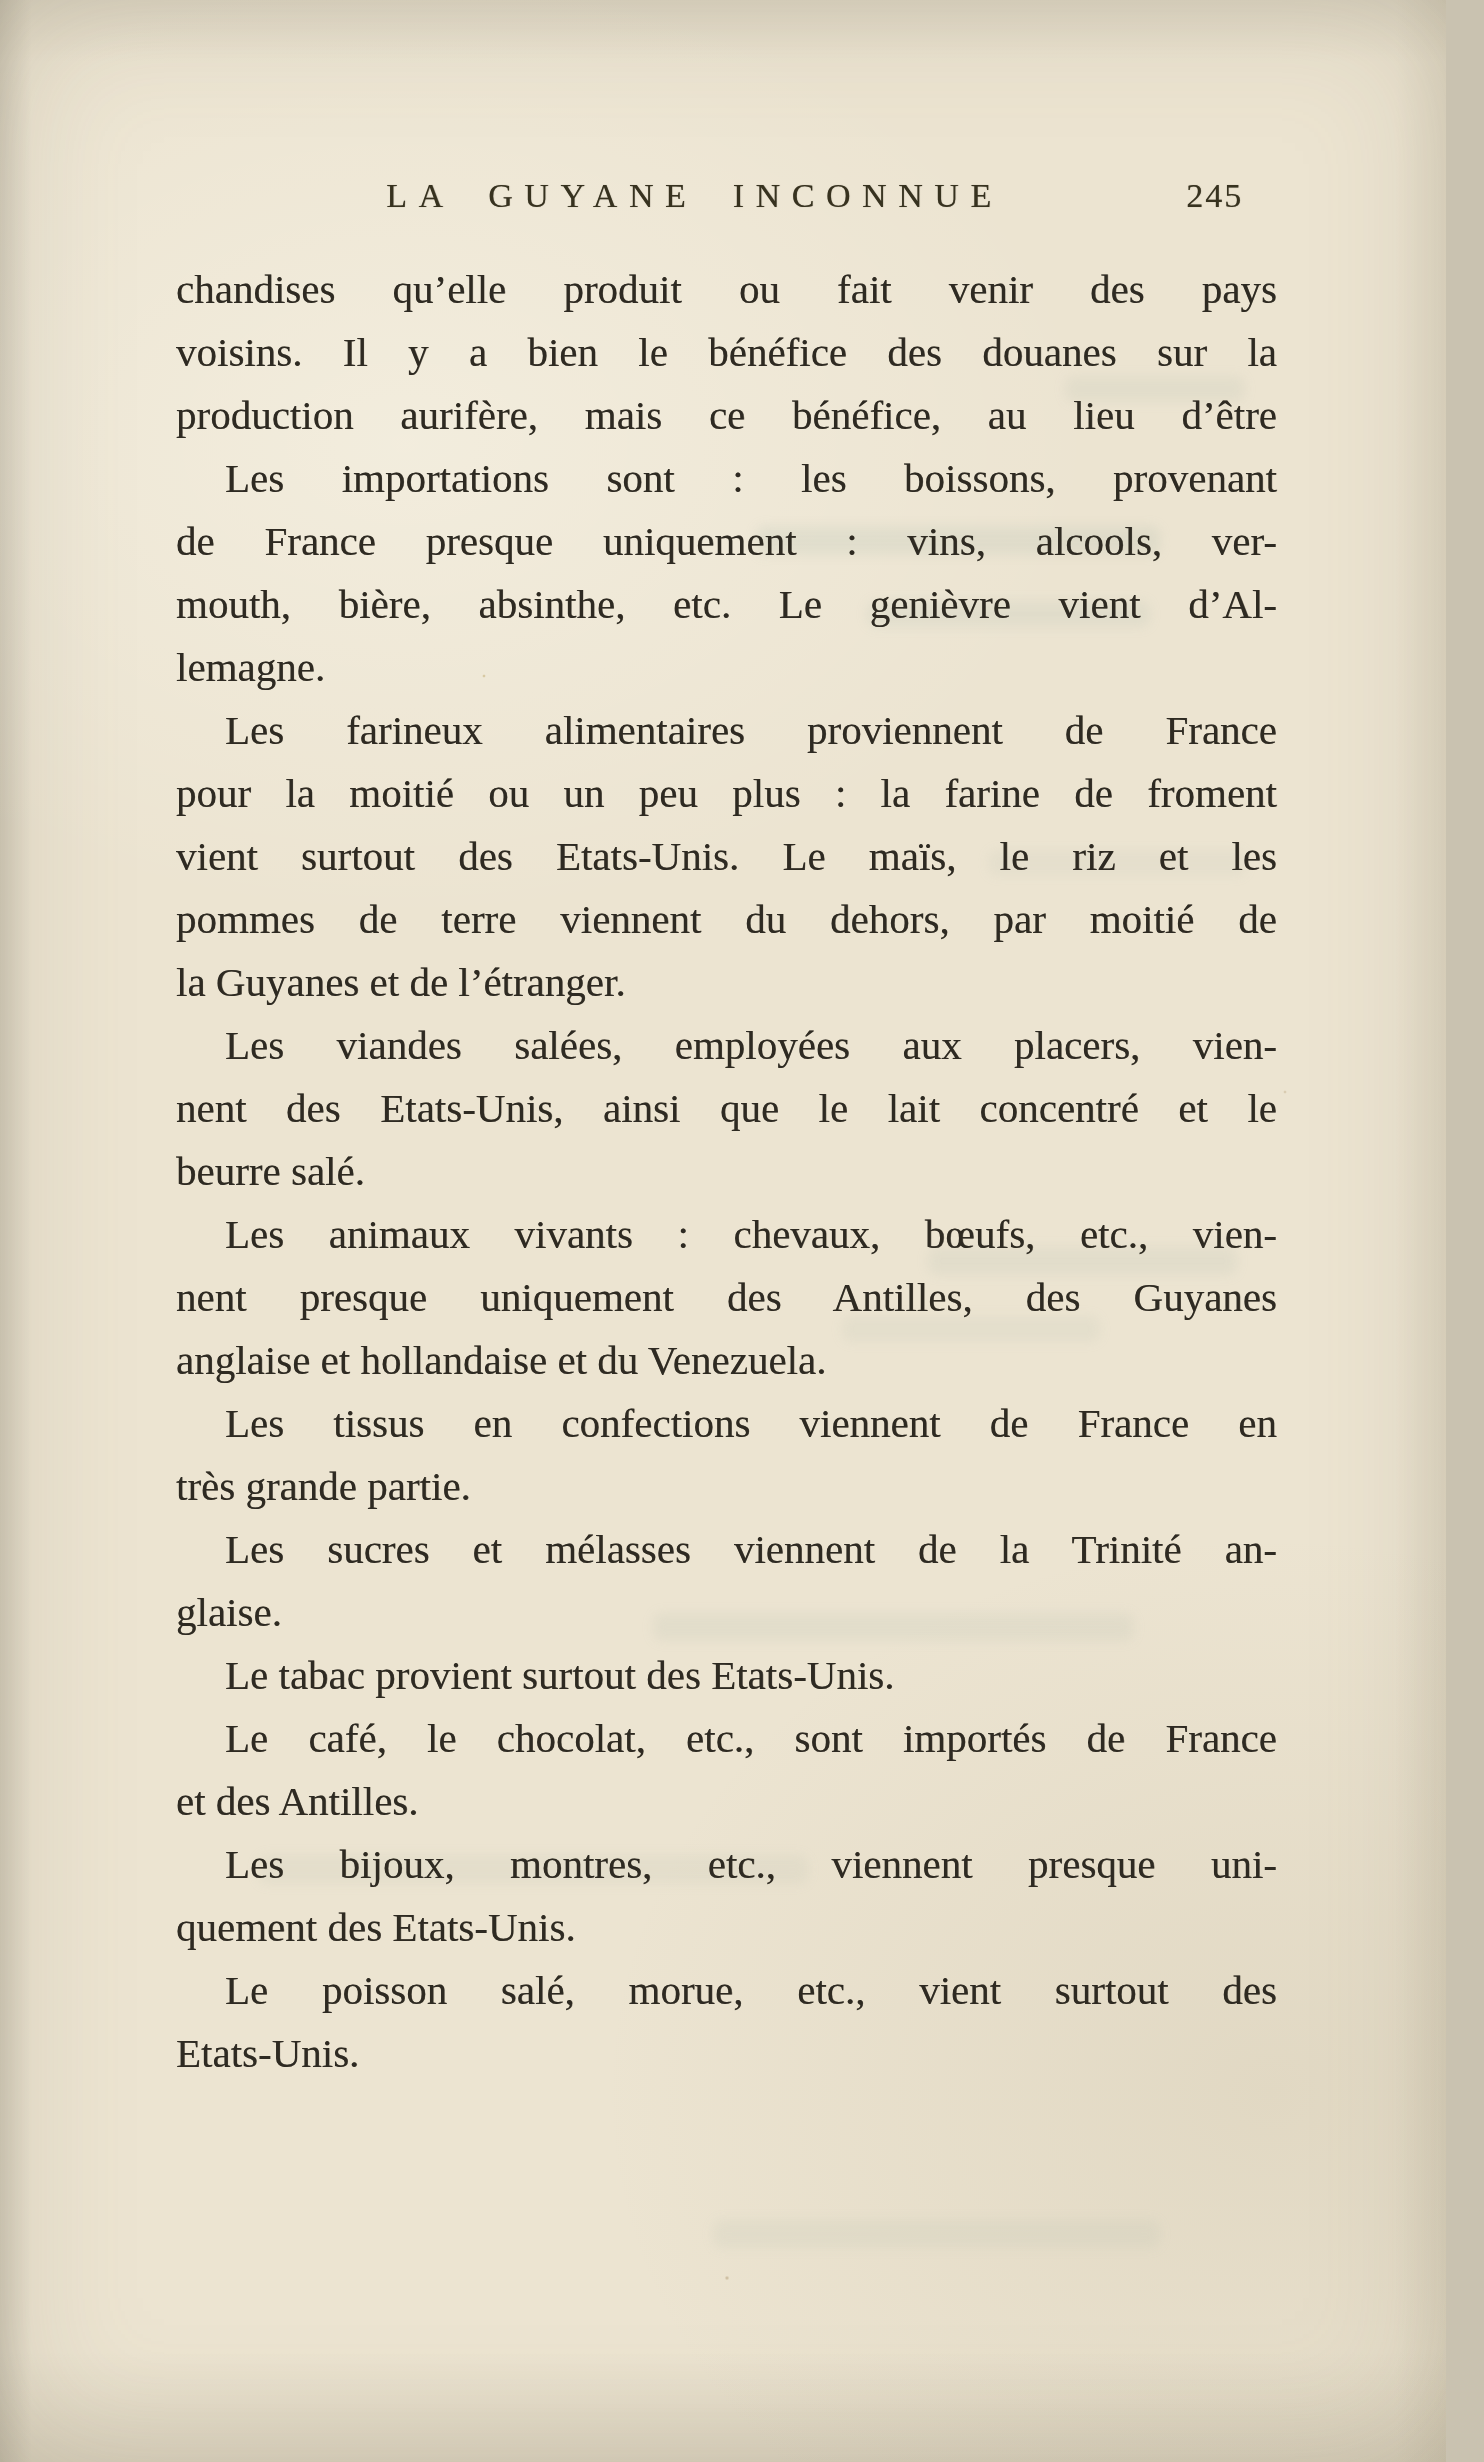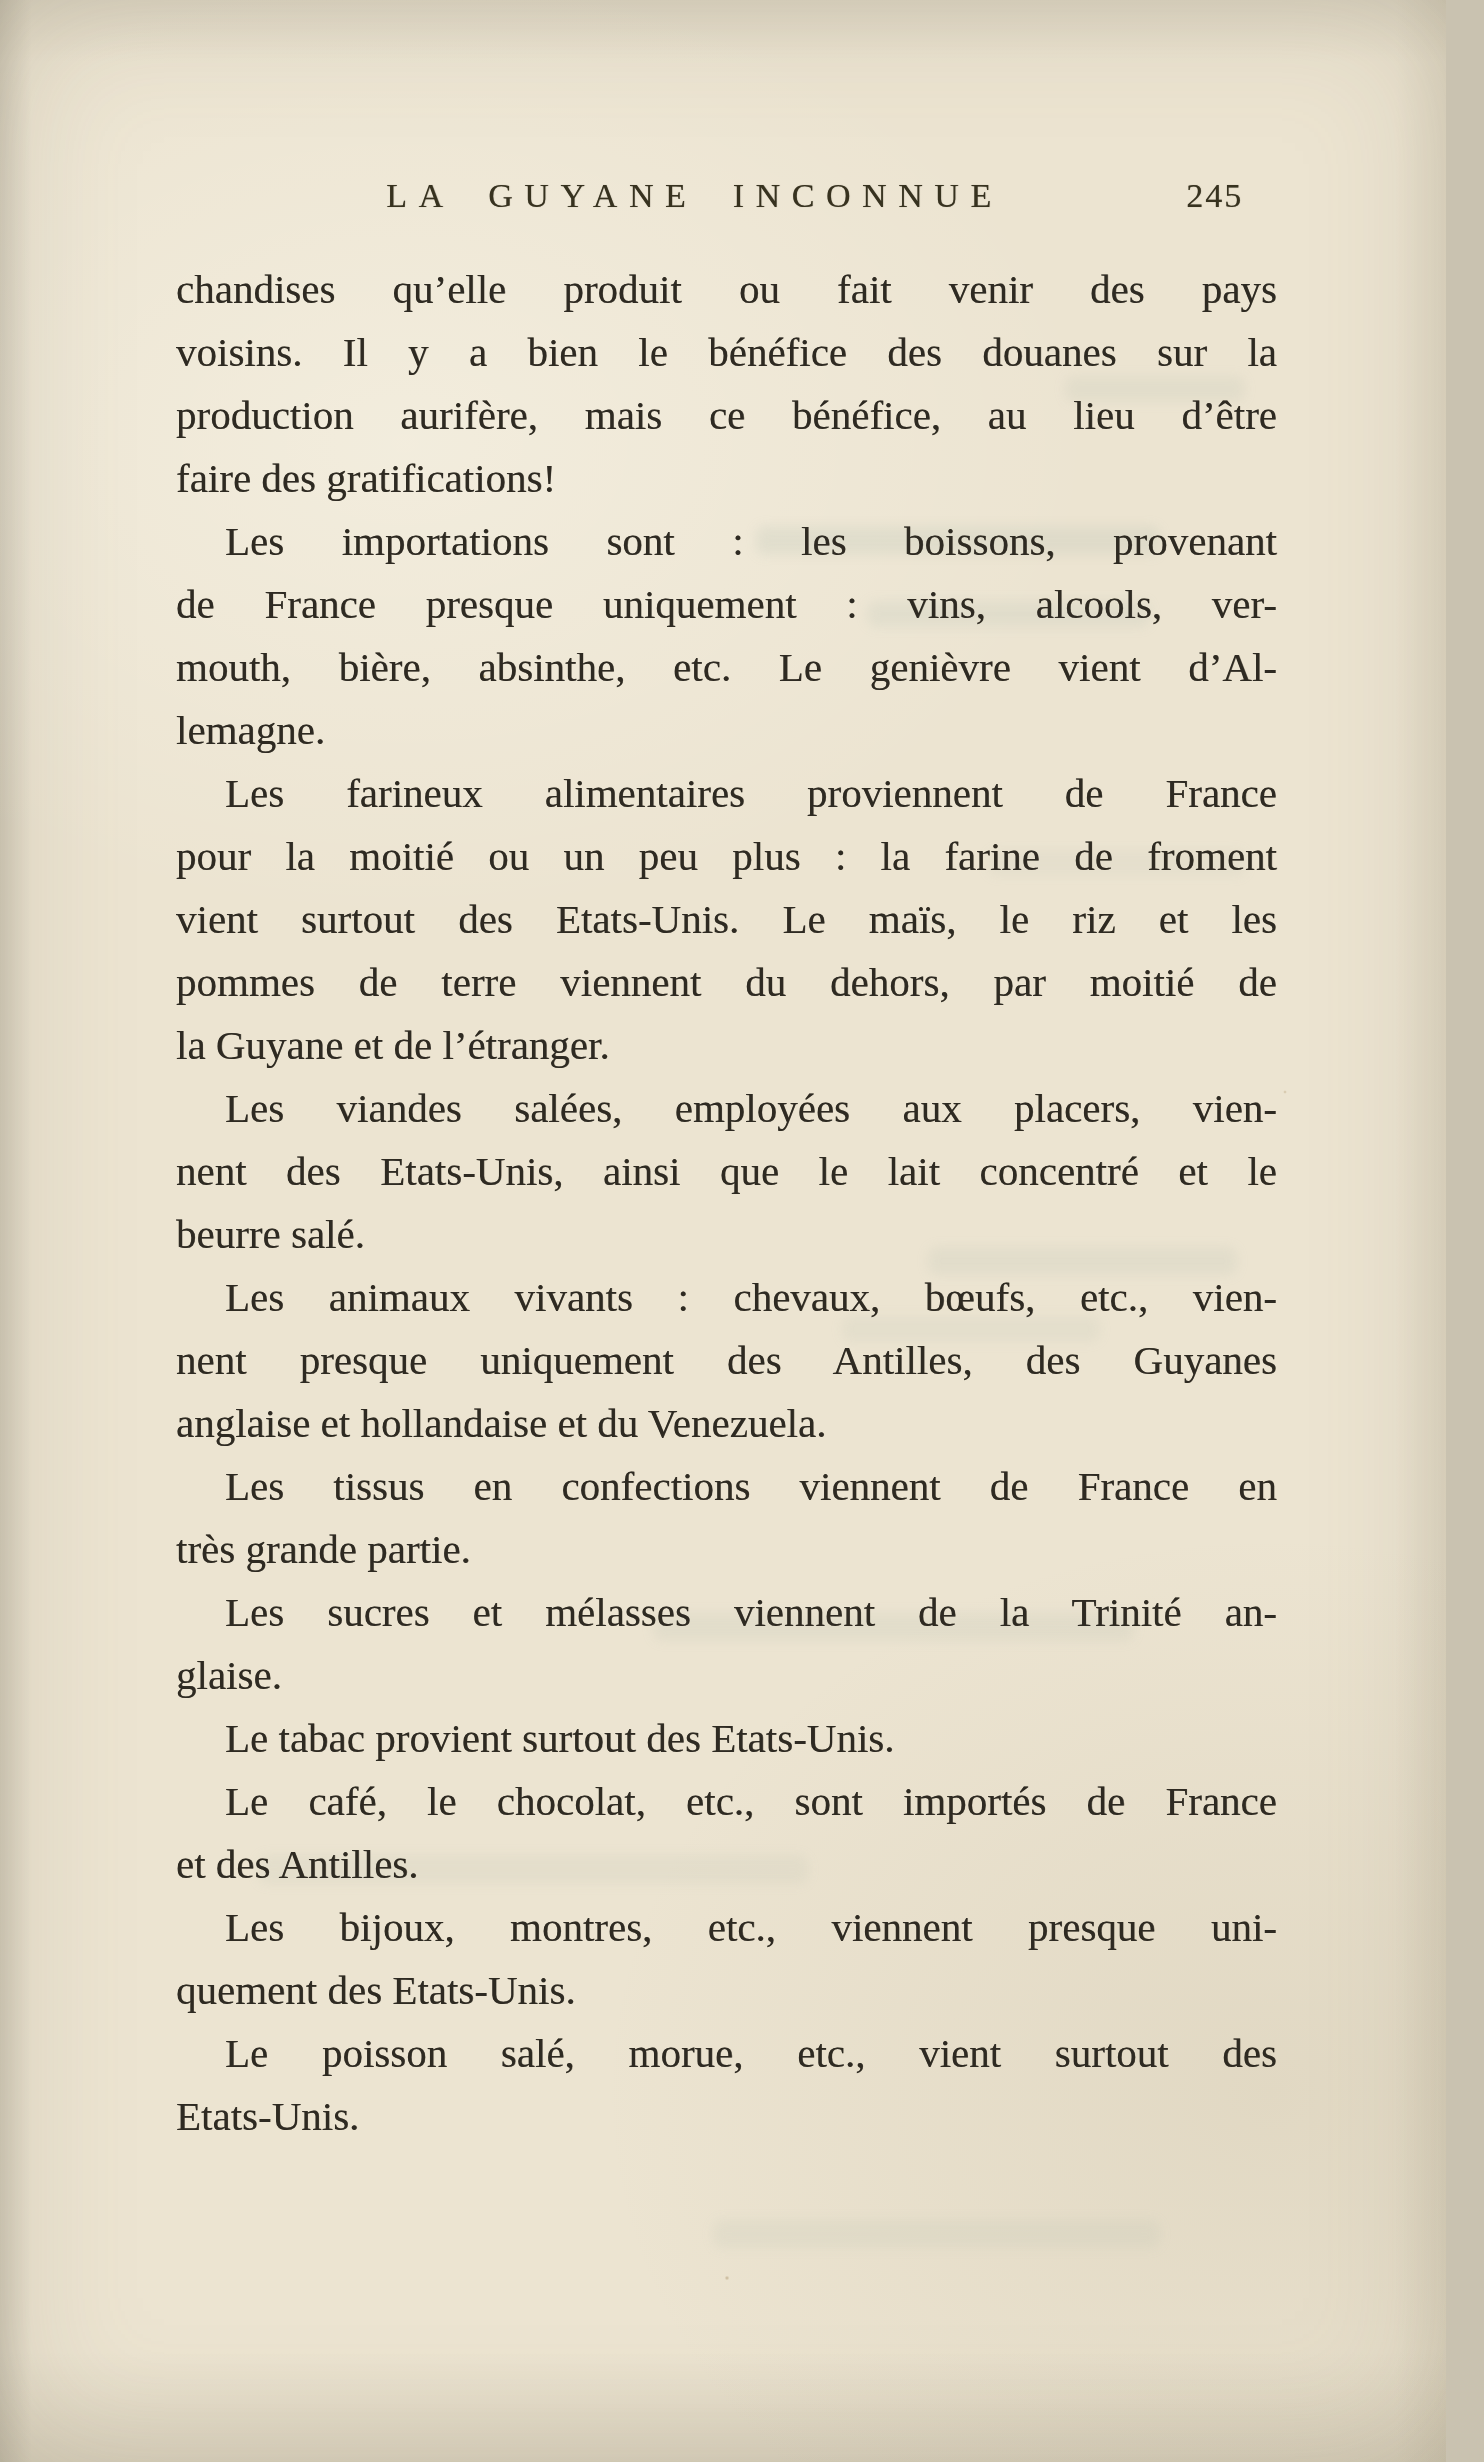--- a/index.html
+++ b/index.html
@@ -123,30 +123,29 @@
 
   <div class="header-row">
     <span class="page-title">LA GUYANE INCONNUE</span>
     <span class="page-number">245</span>
   </div>
 
   <div class="text-body">
       <div class="line just">chandises qu’elle produit ou fait venir des pays</div>
       <div class="line just">voisins. Il y a bien le bénéfice des douanes sur la</div>
       <div class="line just">production aurifère, mais ce bénéfice, au lieu d’être</div>
-      <div class="line last">faire des gratifications!</div>
       <div class="line just indent">Les importations sont : les boissons, provenant</div>
       <div class="line just">de France presque uniquement : vins, alcools, ver-</div>
       <div class="line just">mouth, bière, absinthe, etc. Le genièvre vient d’Al-</div>
       <div class="line last">lemagne.</div>
       <div class="line just indent">Les farineux alimentaires proviennent de France</div>
       <div class="line just">pour la moitié ou un peu plus : la farine de froment</div>
       <div class="line just">vient surtout des Etats-Unis. Le maïs, le riz et les</div>
       <div class="line just">pommes de terre viennent du dehors, par moitié de</div>
-      <div class="line last">la Guyane et de l’étranger.</div>
+      <div class="line last">la Guyanes et de l’étranger.</div>
       <div class="line just indent">Les viandes salées, employées aux placers, vien-</div>
       <div class="line just">nent des Etats-Unis, ainsi que le lait concentré et le</div>
       <div class="line last">beurre salé.</div>
       <div class="line just indent">Les animaux vivants : chevaux, bœufs, etc., vien-</div>
       <div class="line just">nent presque uniquement des Antilles, des Guyanes</div>
       <div class="line last">anglaise et hollandaise et du Venezuela.</div>
       <div class="line just indent">Les tissus en confections viennent de France en</div>
       <div class="line last">très grande partie.</div>
       <div class="line just indent">Les sucres et mélasses viennent de la Trinité an-</div>
       <div class="line last">glaise.</div>

